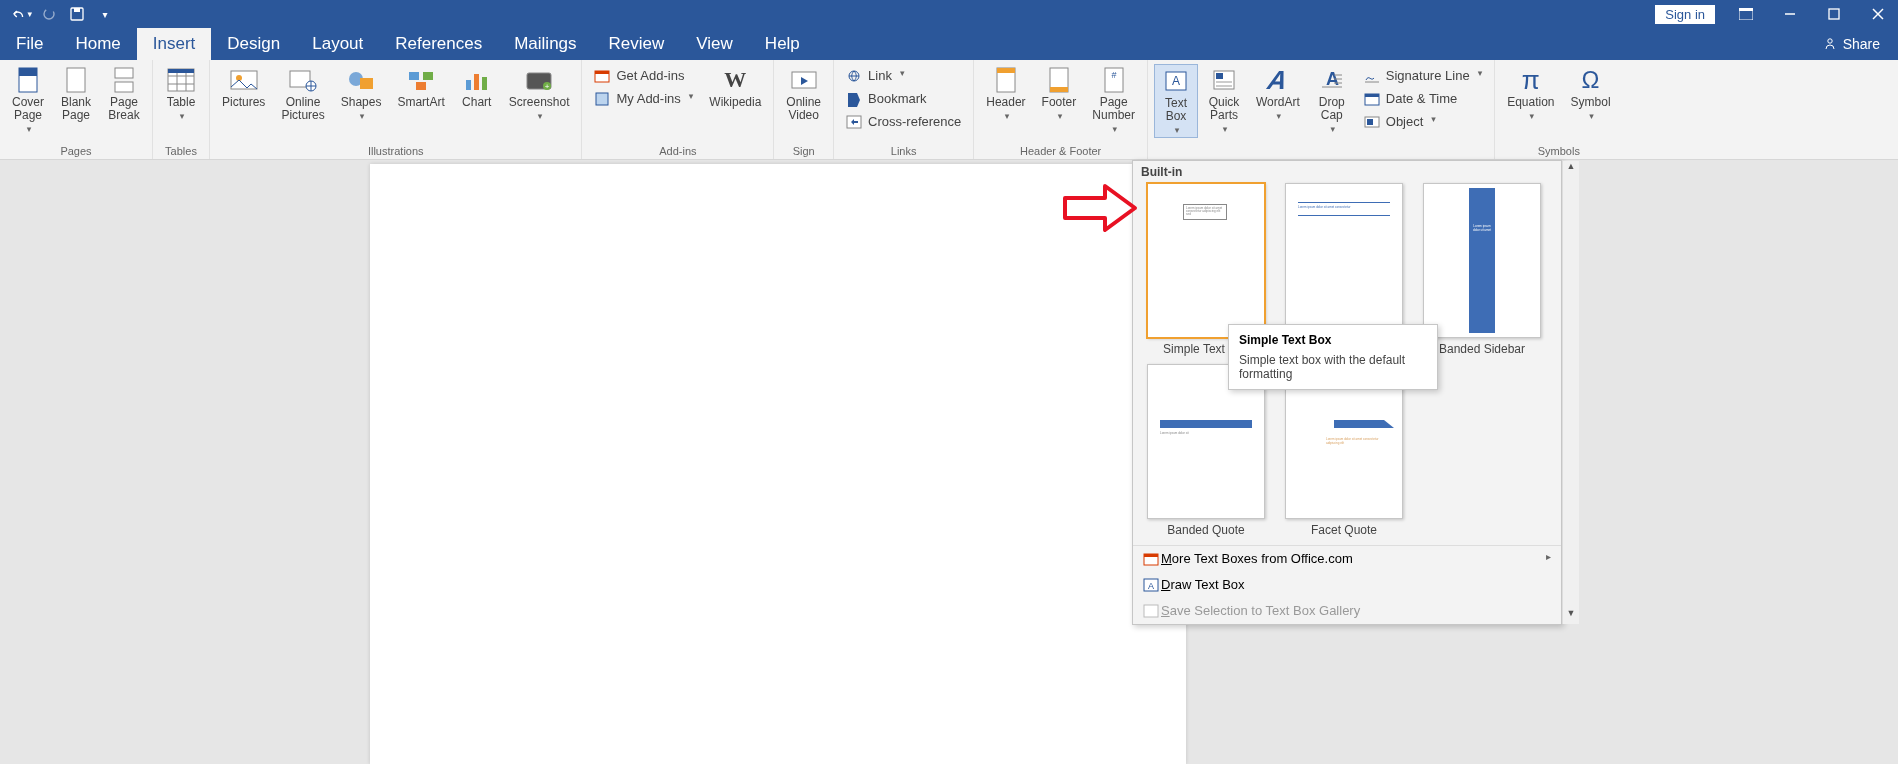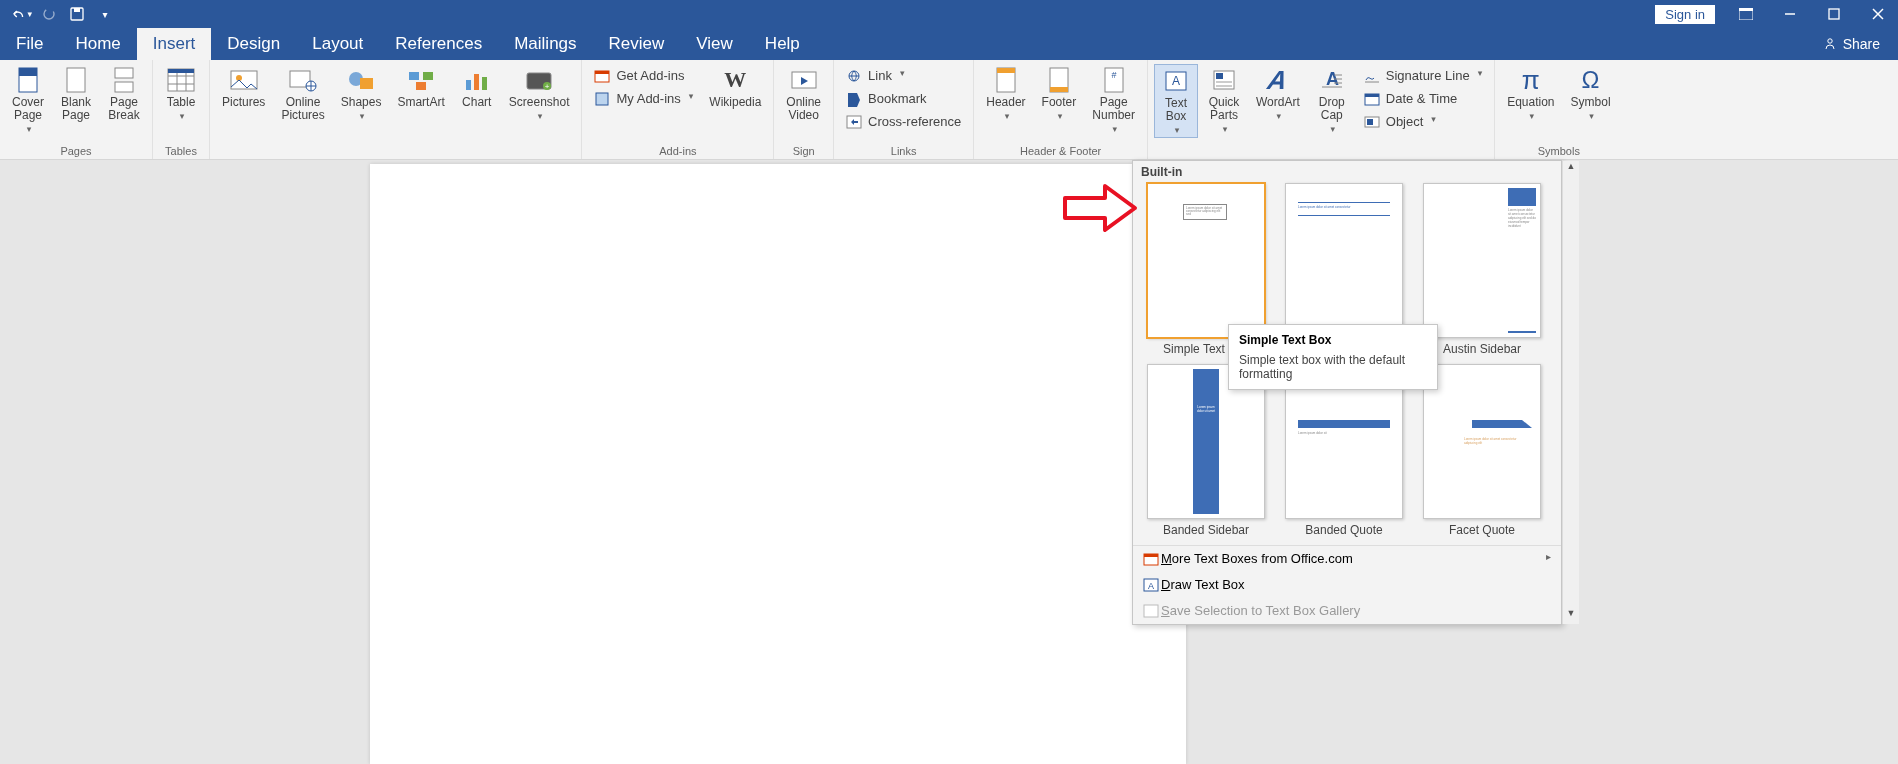--- a/index.html
+++ b/index.html
@@ -255,20 +255,21 @@
             <svg width="28" height="24">
               <rect x="2" y="5" width="24" height="16" rx="2" stroke="#888" fill="#555"></rect>
               <circle cx="22" cy="18" r="4" fill="#70ad47"></circle>
               <text x="22" y="21" font-size="8" fill="#fff" text-anchor="middle">+</text>
             </svg>
           </div>
         <div class="lbl">Screenshot</div>
           <span class="dd">▾</span>
       </div>
     </div>
+    <div class="group-label">Illustrations</div>
   </div>
 
   <div class="group">
     <div class="group-body">
       <div class="smallcol">
         <div class="smallbtn">
             <div class="ico">
               <svg width="16" height="16">
                 <rect x="1" y="3" width="14" height="11" stroke="#d83b01" fill="#fff"></rect>
                 <rect x="1" y="3" width="14" height="3" fill="#d83b01"></rect>
@@ -503,28 +504,20 @@
         <div class="thumb-label" style="width:90px;overflow:hidden;white-space:nowrap">Simple Text Box</div>
       </div>
 
       <div class="thumb">
         <div class="thumb-preview">
           <div style="position:absolute;left:12px;top:18px;right:12px;height:14px;border-top:1.5px solid #3e6db5;border-bottom:1.5px solid #3e6db5;font-size:3px;color:#3e6db5;padding:2px 0">Lorem ipsum dolor sit amet consectetur</div>
         </div>
         <div class="thumb-label"></div>
       </div>
 
-      <div class="thumb">
-        <div class="thumb-preview">
-          <div style="position:absolute;right:4px;top:4px;width:28px;height:18px;background:#3e6db5"></div>
-          <div style="position:absolute;right:4px;top:24px;width:28px;font-size:3px;line-height:4px;color:#888">Lorem ipsum dolor sit amet consectetur adipiscing elit sed do eiusmod tempor incididunt</div>
-          <div style="position:absolute;right:4px;bottom:4px;width:28px;height:2px;background:#3e6db5"></div>
-        </div>
-        <div class="thumb-label">Austin Sidebar</div>
-      </div>
 
       <div class="thumb">
         <div class="thumb-preview">
           <div style="position:absolute;left:50%;transform:translateX(-50%);top:4px;bottom:4px;width:26px;background:#3e6db5"></div>
           <div style="position:absolute;left:50%;transform:translateX(-50%);top:40px;width:20px;font-size:3px;color:#fff;text-align:center">Lorem ipsum dolor sit amet</div>
         </div>
         <div class="thumb-label">Banded Sidebar</div>
       </div>
 
       <div class="thumb">

